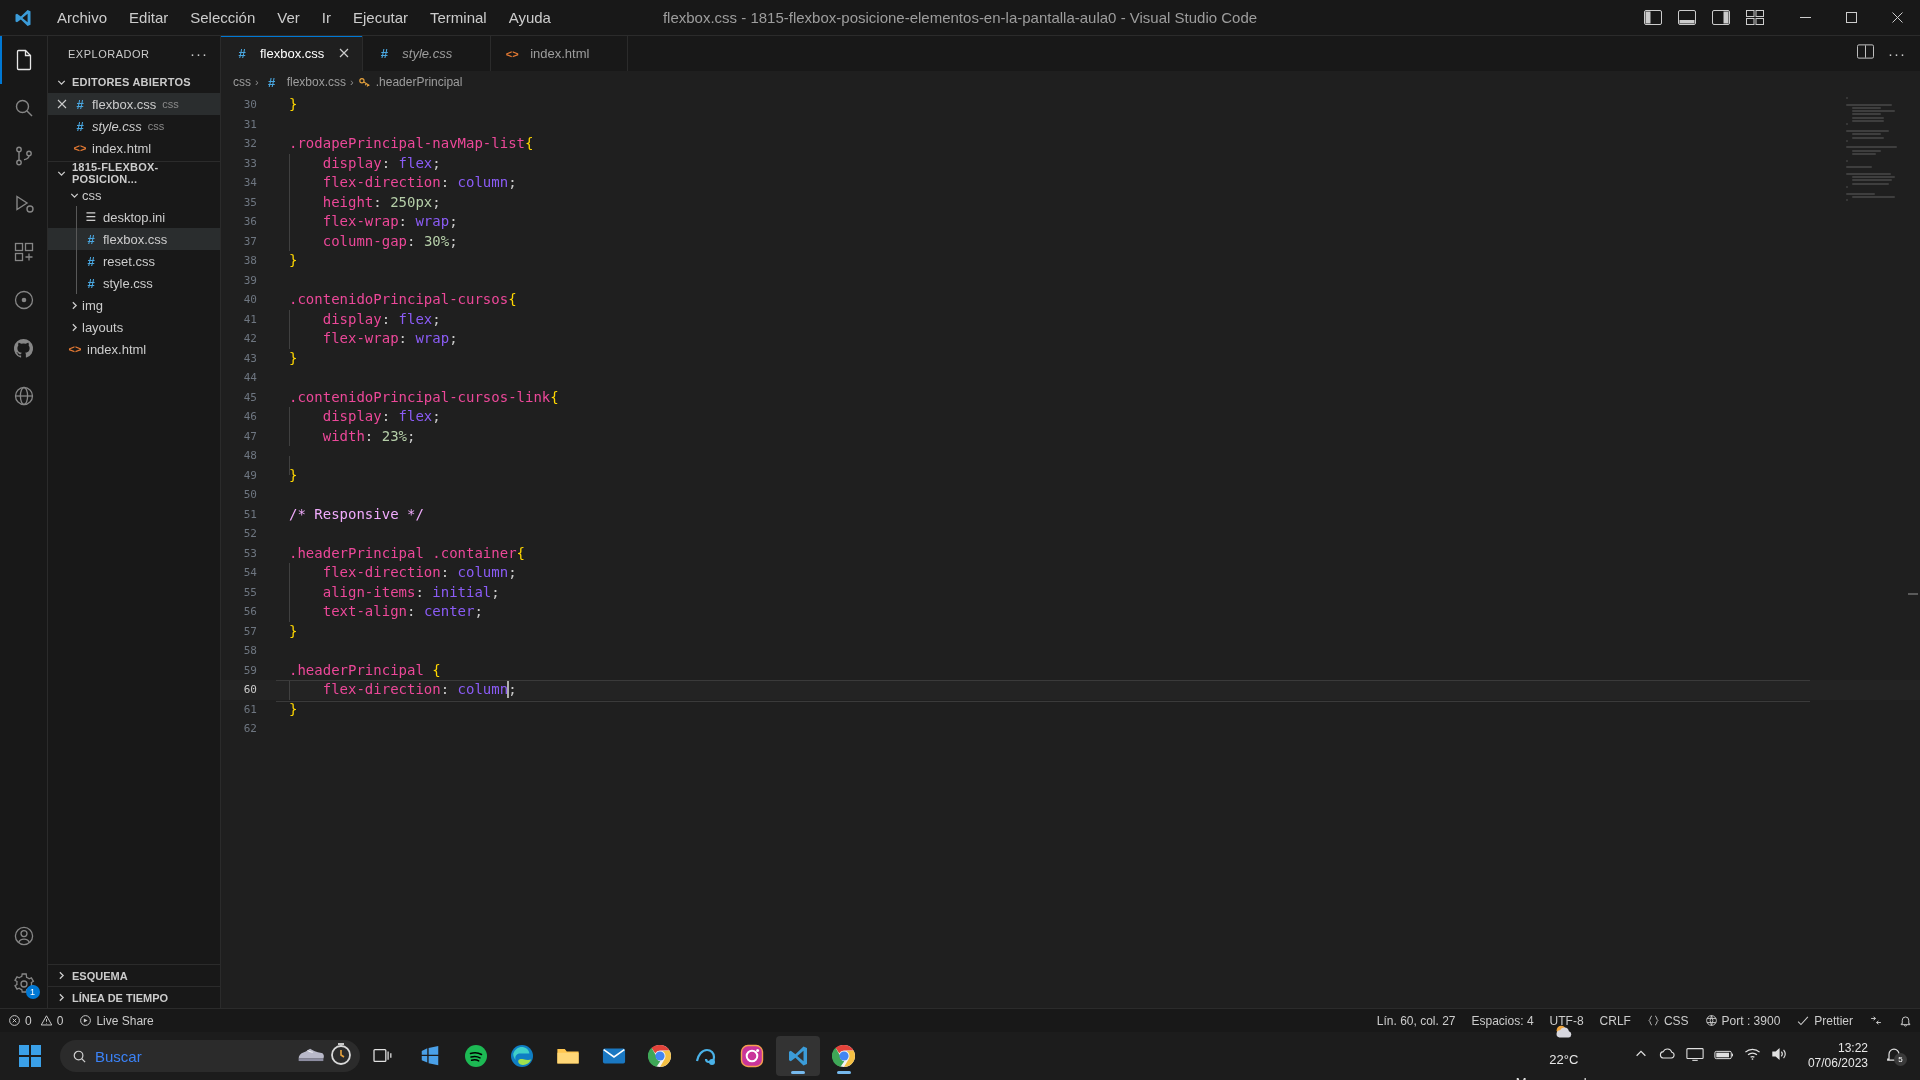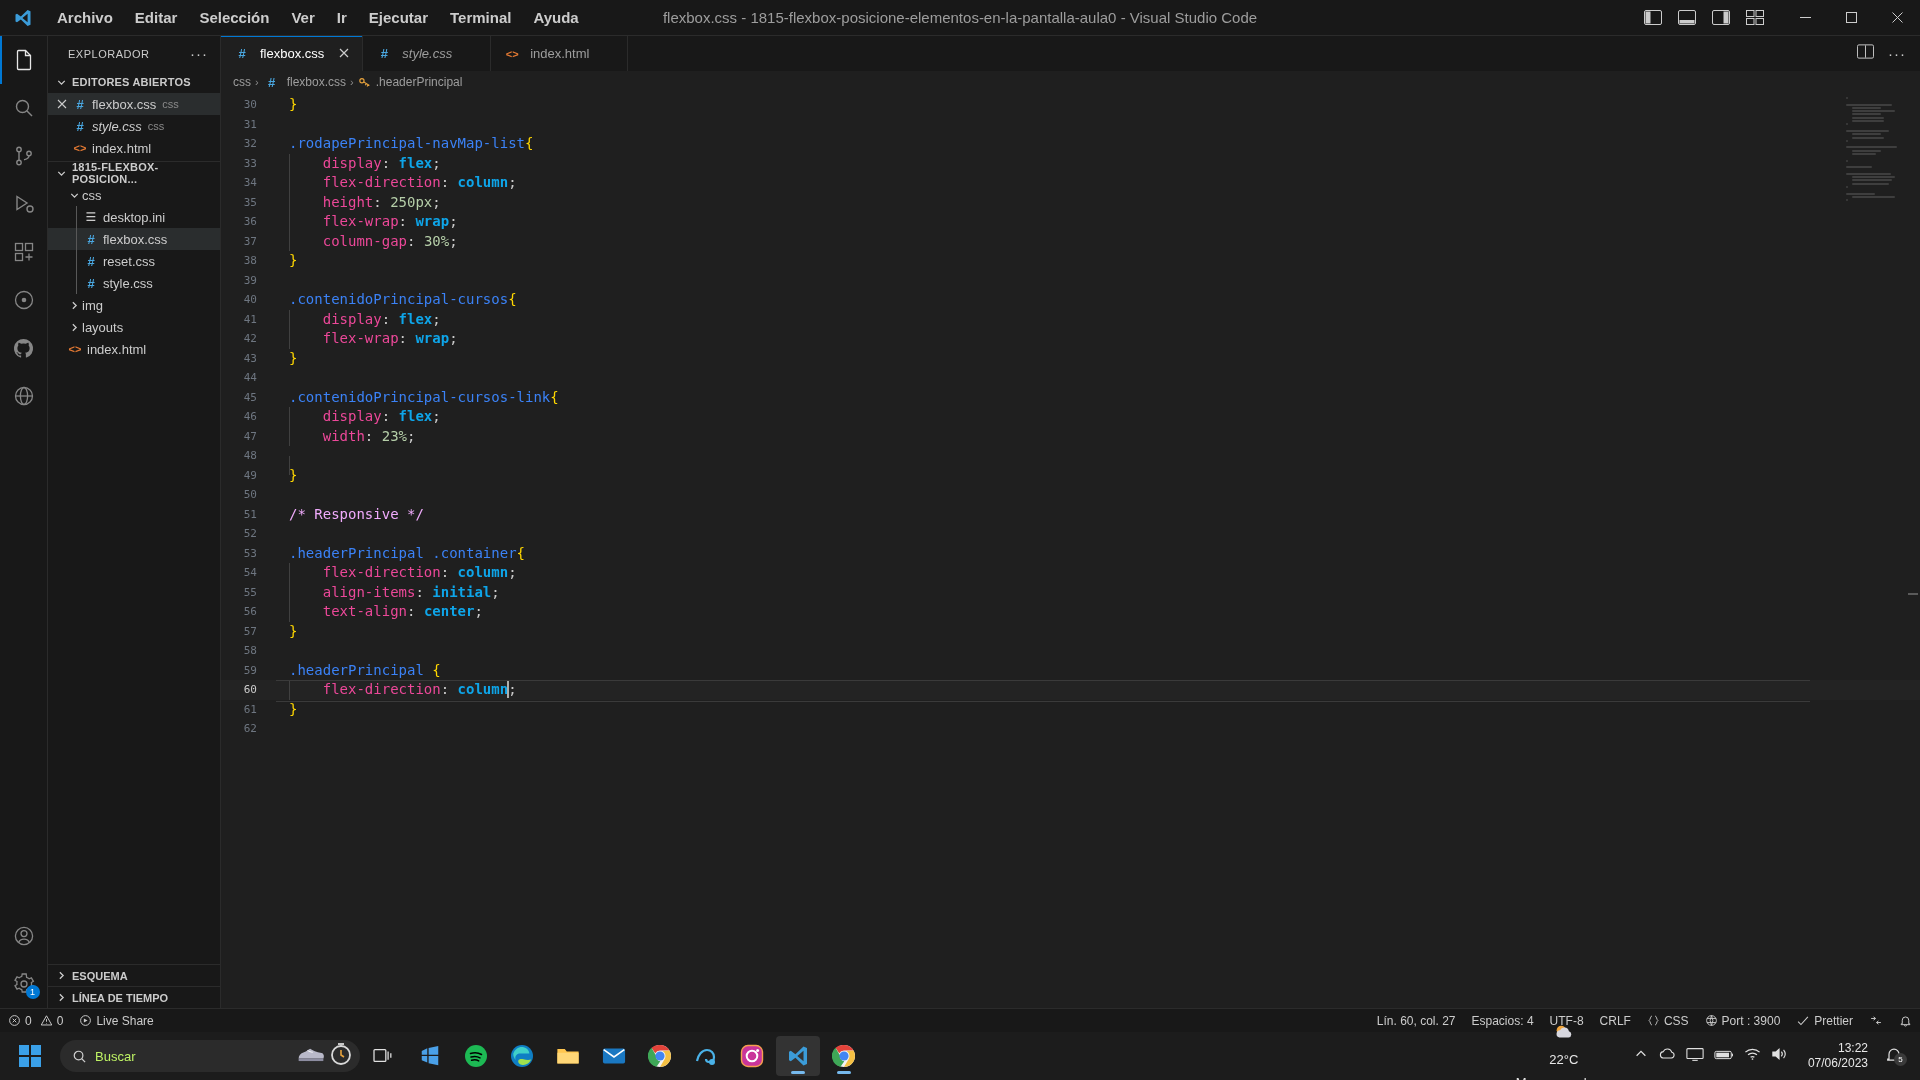--- a/index.html
+++ b/index.html
@@ -11,21 +11,21 @@
     -webkit-font-smoothing: antialiased;
   }
   #app { position: relative; width: 1920px; height: 1080px; display: flex; flex-direction: column; }
 
   
   .titlebar {
     height: 36px; background: #181818; display: flex; align-items: center;
     border-bottom: 1px solid #2b2b2b; position: relative; flex: 0 0 36px;
   }
   .vscode-logo { width: 46px; display: flex; align-items: center; justify-content: center; }
-  .menu { display: flex; align-items: center; gap: 0px; font-weight: bold; }
+  .menu { display: flex; align-items: center; gap: 0px; }
   .menu-item {
     font-size: 15px; color: #cccccc; padding: 4px 11px; border-radius: 3px; cursor: default;
     white-space: nowrap;
   }
   .title-center {
     position: absolute; left: 0; right: 0; text-align: center;
     font-size: 15px; color: #9d9d9d; pointer-events: none;
   }
   .title-right { margin-left: auto; display: flex; align-items: center; height: 100%; z-index: 3; }
   .layout-icons { display: flex; align-items: center; gap: 14px; padding-right: 16px; }
@@ -126,23 +126,23 @@
     border-top: 1px solid #3a3a3a; border-bottom: 1px solid #3a3a3a; pointer-events: none;
   }
   .lnum {
     width: 52px; text-align: right; color: #6e7681; font-size: 11px; flex: 0 0 52px;
     padding-right: 16px; font-family: "DejaVu Sans Mono", monospace;
   }
   .cline.current .lnum { color: #cccccc; }
   .ctext { padding-left: 16px; position: relative; }
   .guide { display: inline-block; width: 0; border-left: 1px solid #404040; height: 19.5px;
            position: absolute; left: 16px; top: 0; }
-  .tok-sel { color: #3b82f6; }
+  .tok-sel { color: #ec4899; }
   .tok-prop { color: #ec4899; }
-  .tok-val { color: #0ea5e9; font-weight: bold; }
+  .tok-val { color: #8b5cf6; }
   .tok-num { color: #b5cea8; }
   .tok-brace { color: #ffd700; }
   .tok-punc { color: #cccccc; }
   .tok-comment { color: #f0abfc; text-align: right; }
   .caret { display: inline-block; width: 2px; height: 17px; background: #aeafad;
            vertical-align: -4px; margin: 0 -1px; }
 
   
   .minimap { position: absolute; right: 14px; top: 4px; width: 60px; }
   .mm-line { height: 2px; margin-bottom: 1.3px; background: #4a4a4a; border-radius: 1px; }
@@ -161,21 +161,21 @@
   
   .taskbar {
     height: 48px; background: #1c1c1c; display: flex; align-items: center;
     flex: 0 0 48px; padding: 0 6px; gap: 2px;
   }
   .tb-start { width: 48px; height: 40px; display: flex; align-items: center; justify-content: center; cursor: pointer; }
   .tb-search {
     width: 300px; height: 32px; background: #2b2b2b; border-radius: 16px; display: flex;
     align-items: center; gap: 8px; padding: 0 12px; margin-left: 4px; position: relative; cursor: text;
   }
-  .tb-search span.ph { color: #bef264; font-size: 13px; }
+  .tb-search span.ph { color: #3b82f6; font-size: 15px; }
   .tb-search .sicons { position: absolute; right: 6px; display: flex; gap: 2px; align-items: center; }
   .tb-app {
     width: 44px; height: 40px; display: flex; align-items: center; justify-content: center;
     cursor: pointer; border-radius: 4px; position: relative;
   }
   .tb-app.active { background: #333333; }
   .tb-app.running::after {
     content: ""; position: absolute; bottom: 2px; left: 50%; transform: translateX(-50%);
     width: 14px; height: 3px; border-radius: 2px; background: #76b9ed;
   }

